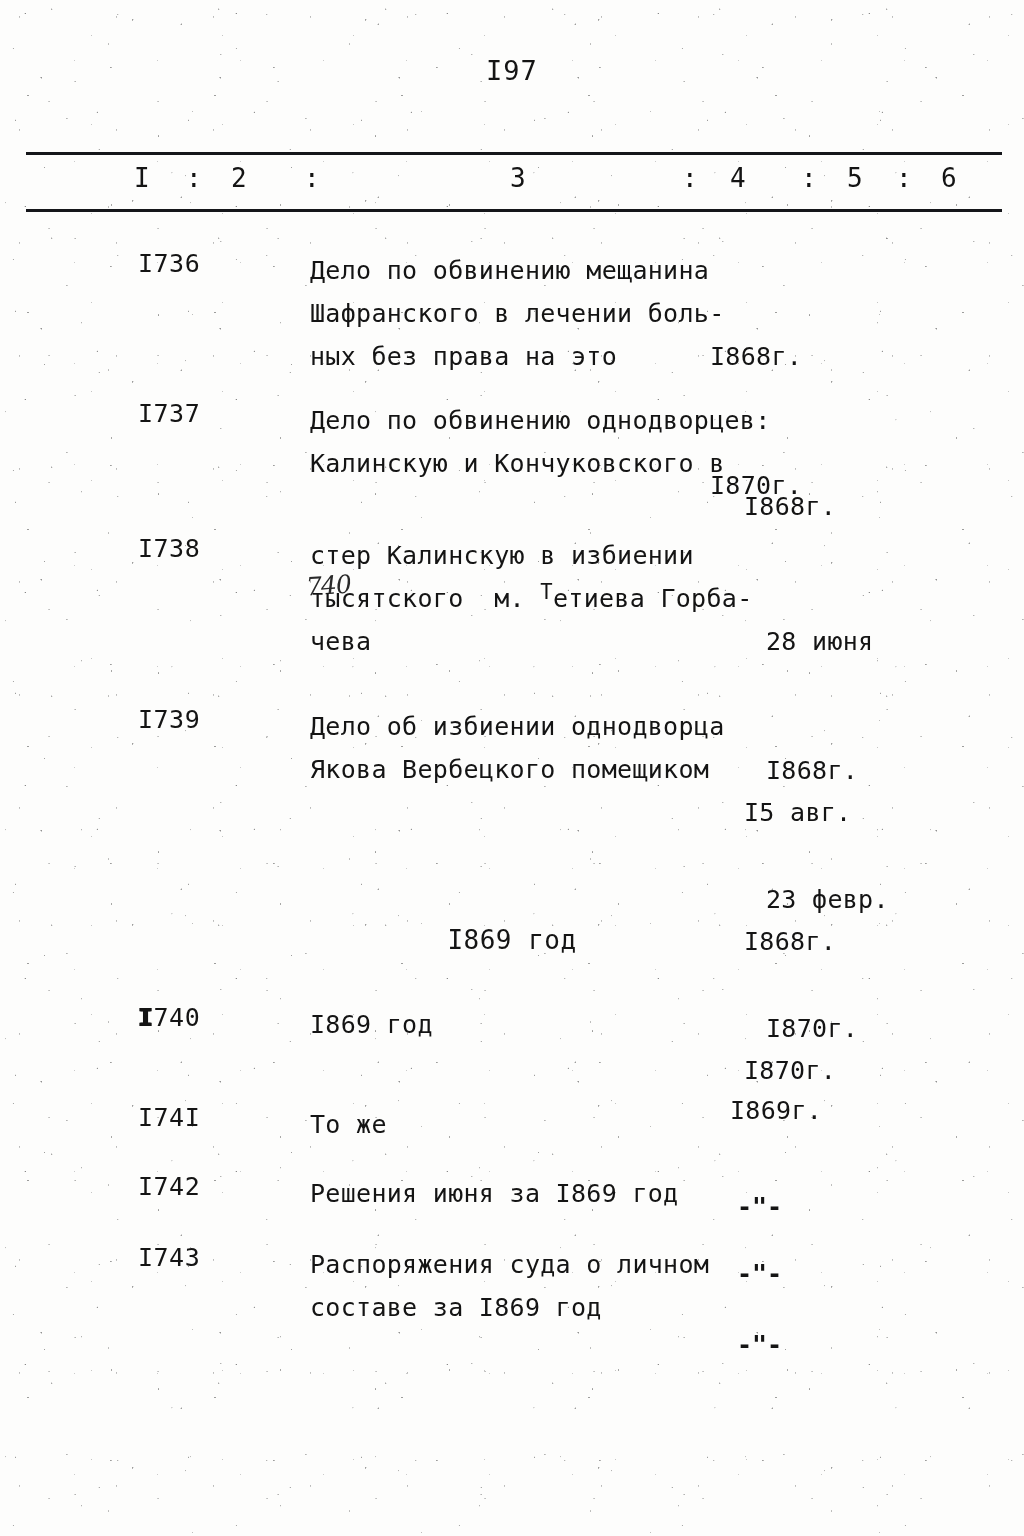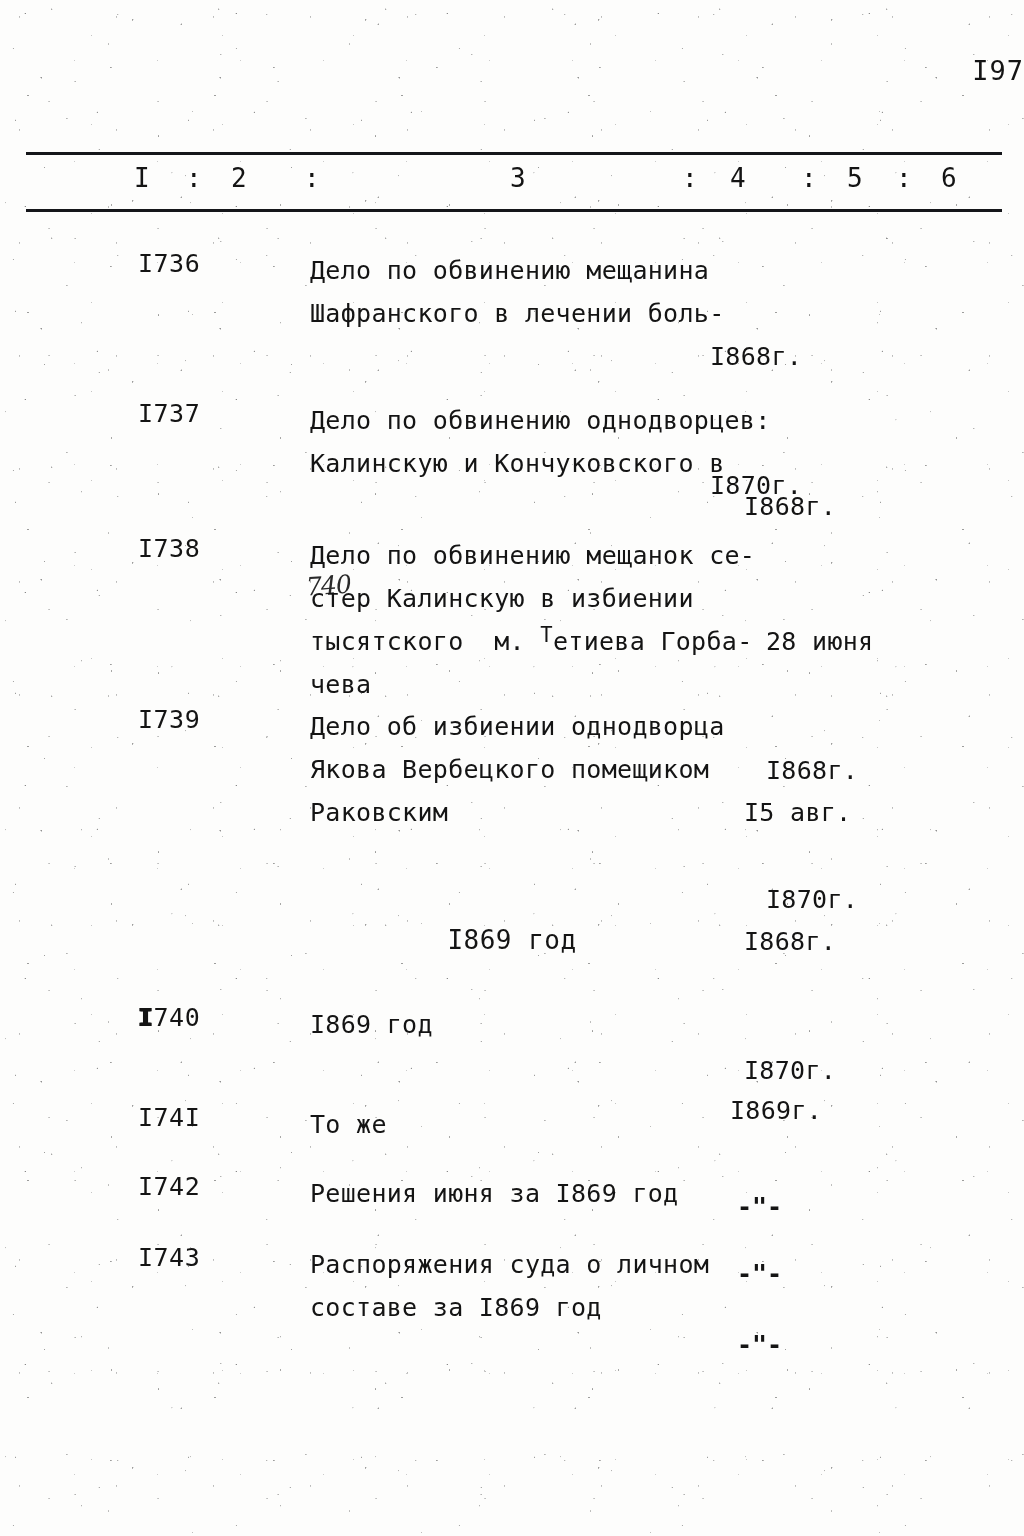--- a/index.html
+++ b/index.html
@@ -70,21 +70,21 @@
     position: absolute;
     inset: 0;
   }
 
   
   .page-number {
     position: absolute;
     top: 55px;
     left: 0;
     width: 1024px;
-    text-align: right;
+    text-align: center;
     font-size: 27px;
     letter-spacing: 1px;
   }
 
   
   .header-band {
     position: absolute;
     top: 152px;
     left: 26px;
     width: 976px;
@@ -216,20 +216,21 @@
       <span class="col-head ch-s5">:</span>
       <span class="col-head ch-6">6</span>
     </div>
   </div>
 
   <div class="entry" style="top:249px">
     <div class="col-id">I736</div>
     <div class="col-desc">
       <span class="desc-line">Дело по обвинению мещанина</span>
       <span class="desc-line">Шафранского в лечении боль-</span>
+      <span class="desc-line">ных без права на это</span>
     </div>
     <div class="col-date">
       <span class="desc-line">I868г.</span>
       <span class="desc-line">I870г.</span>
     </div>
   </div>
 
   <div class="entry" style="top:399px">
     <div class="col-id">I737</div>
     <div class="col-desc" style="width:420px">
@@ -240,38 +241,37 @@
       <span class="desc-line">I868г.</span>
     </div>
   </div>
 
   <div class="entry" style="top:534px">
     <div class="col-id">
       <span>I738</span>
       <span class="handwritten">740</span>
     </div>
     <div class="col-desc" style="width:440px">
-      <span class="desc-line">Дело по обвинению мещанок се-</span>
       <span class="desc-line">стер Калинскую в избиении</span>
       <span class="desc-line">тысятского  м. <span class="sup-letter">Т</span>етиева Горба-</span>
       <span class="desc-line">чева</span>
     </div>
     <div class="col-date" style="left:766px">
       <span class="desc-line">28 июня</span>
       <span class="desc-line">I868г.</span>
+      <span class="desc-line">23 февр.</span>
       <span class="desc-line">I870г.</span>
     </div>
   </div>
 
   <div class="entry" style="top:705px">
     <div class="col-id">I739</div>
     <div class="col-desc" style="width:400px">
       <span class="desc-line">Дело об избиении однодворца</span>
       <span class="desc-line">Якова Вербецкого помещиком</span>
-      <span class="desc-line">Раковским</span>
     </div>
     <div class="col-date" style="left:744px">
       <span class="desc-line">I5 авг.</span>
       <span class="desc-line">I868г.</span>
       <span class="desc-line">I870г.</span>
     </div>
   </div>
 
   <div class="section-heading" style="top:925px">I869 год</div>
 

